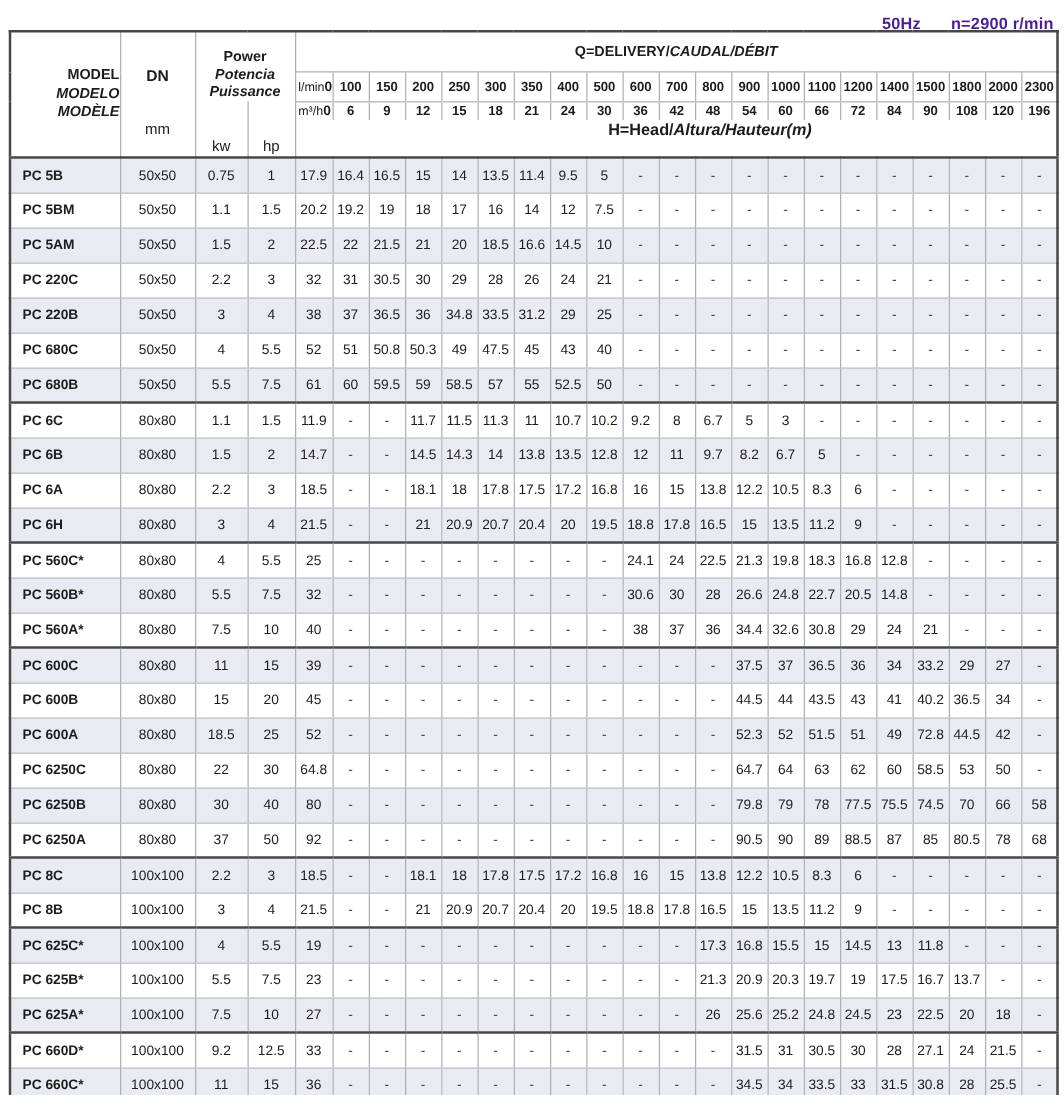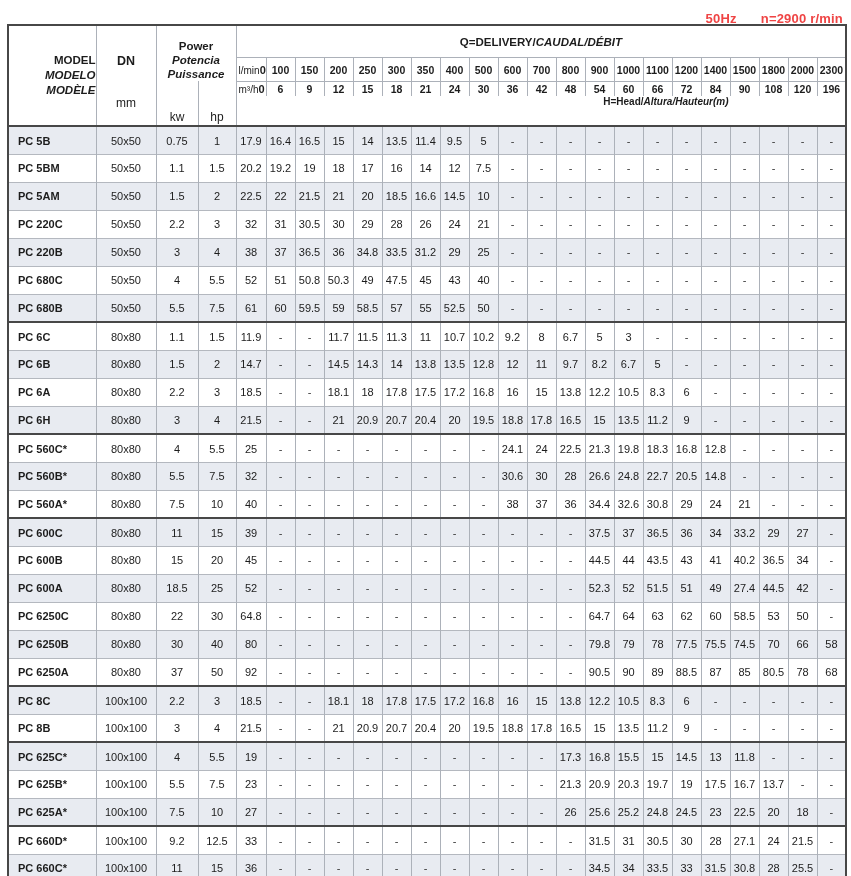--- a/index.html
+++ b/index.html
@@ -5,21 +5,21 @@
   html,body{margin:0;padding:0;}
   body{
     width:851px;height:876px;background:#ffffff;
     font-family:"Liberation Sans", sans-serif;
     position:relative;overflow:hidden;
   }
   .topbar{
     display:flex;justify-content:flex-end;align-items:center;
     gap:24px;height:20px;padding:2px 8px 0 0;
   }
-  .blue{color:#ef4444;font-weight:bold;font-size:13px;letter-spacing:.2px;margin-top:12px;}
+  .blue{color:#4c1d95;font-weight:bold;font-size:13px;letter-spacing:.2px;margin-top:12px;}
   table.pump{
     border-collapse:collapse;table-layout:fixed;
     width:838px;margin:2px 0 0 7px;
     border:2px solid #474747;
   }
   th,td{
     border-left:1px solid #acb1b9;
     padding:0;text-align:center;vertical-align:middle;
     font-size:11px;color:#1c1c1c;font-weight:normal;
     white-space:nowrap;overflow:hidden;
@@ -35,22 +35,22 @@
   .q-h .it{font-style:italic;}
   tr.hr2 th{border-bottom:1px solid #acb1b9;}
   .flow-num{font-weight:bold;font-size:10.5px;}
   .flow-label-cell{text-align:center;}
   .fl{display:flex;justify-content:space-between;align-items:baseline;padding:0 2px 0 2px;}
   .fl .lbl{font-size:10px;font-weight:normal;}
   .fl b{font-size:11px;}
   .unit-h{border-top:none;font-weight:normal;font-size:12px;vertical-align:bottom;padding-bottom:1px;}
   .mm-h{border-top:none;font-weight:normal;font-size:12px;vertical-align:bottom;padding-bottom:15px;}
   .head-h{
-    border-top:none;font-weight:bold;font-size:10px;
-    text-align:center;padding-left:250px;vertical-align:top;
+    border-top:none;font-weight:bold;font-size:13px;
+    text-align:left;padding-left:250px;vertical-align:top;
   }
   .head-h .it{font-style:italic;}
   tbody tr{height:28px;}
   tbody tr>th,tbody tr>td{border-top:1px solid #b4b8bf;}
   tbody tr.alt{background:#e8ebf1;}
   tbody tr.group-end>th,tbody tr.group-end>td{border-bottom:2px solid #474747;}
   tbody th.model{
     text-align:left;padding-left:9px;font-weight:bold;font-size:11px;
   }
   td.dash{color:#3a3a3a;}
@@ -619,21 +619,21 @@
           <td class="dash">-</td>
           <td class="dash">-</td>
           <td class="dash">-</td>
           <td class="dash">-</td>
           <td class="dash">-</td>
           <td>52.3</td>
           <td>52</td>
           <td>51.5</td>
           <td>51</td>
           <td>49</td>
-          <td>27.4</td>
+          <td>72.8</td>
           <td>44.5</td>
           <td>42</td>
           <td class="dash">-</td>
         </tr>
         <tr class="">
           <th class="model">PC 6250C</th>
           <td>80x80</td>
           <td>22</td>
           <td>30</td>
           <td>64.8</td>

